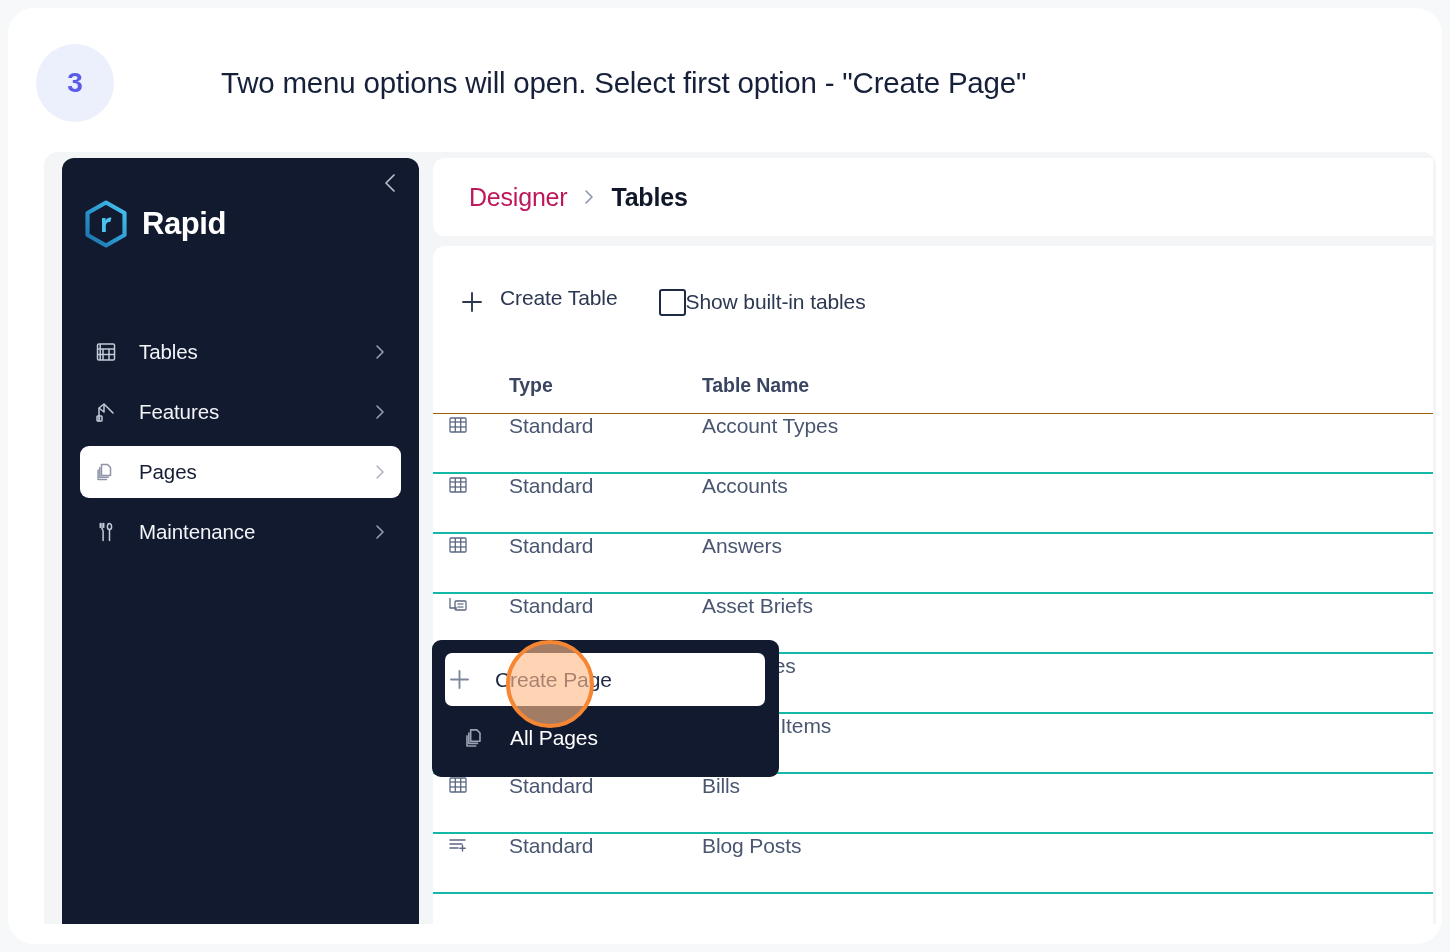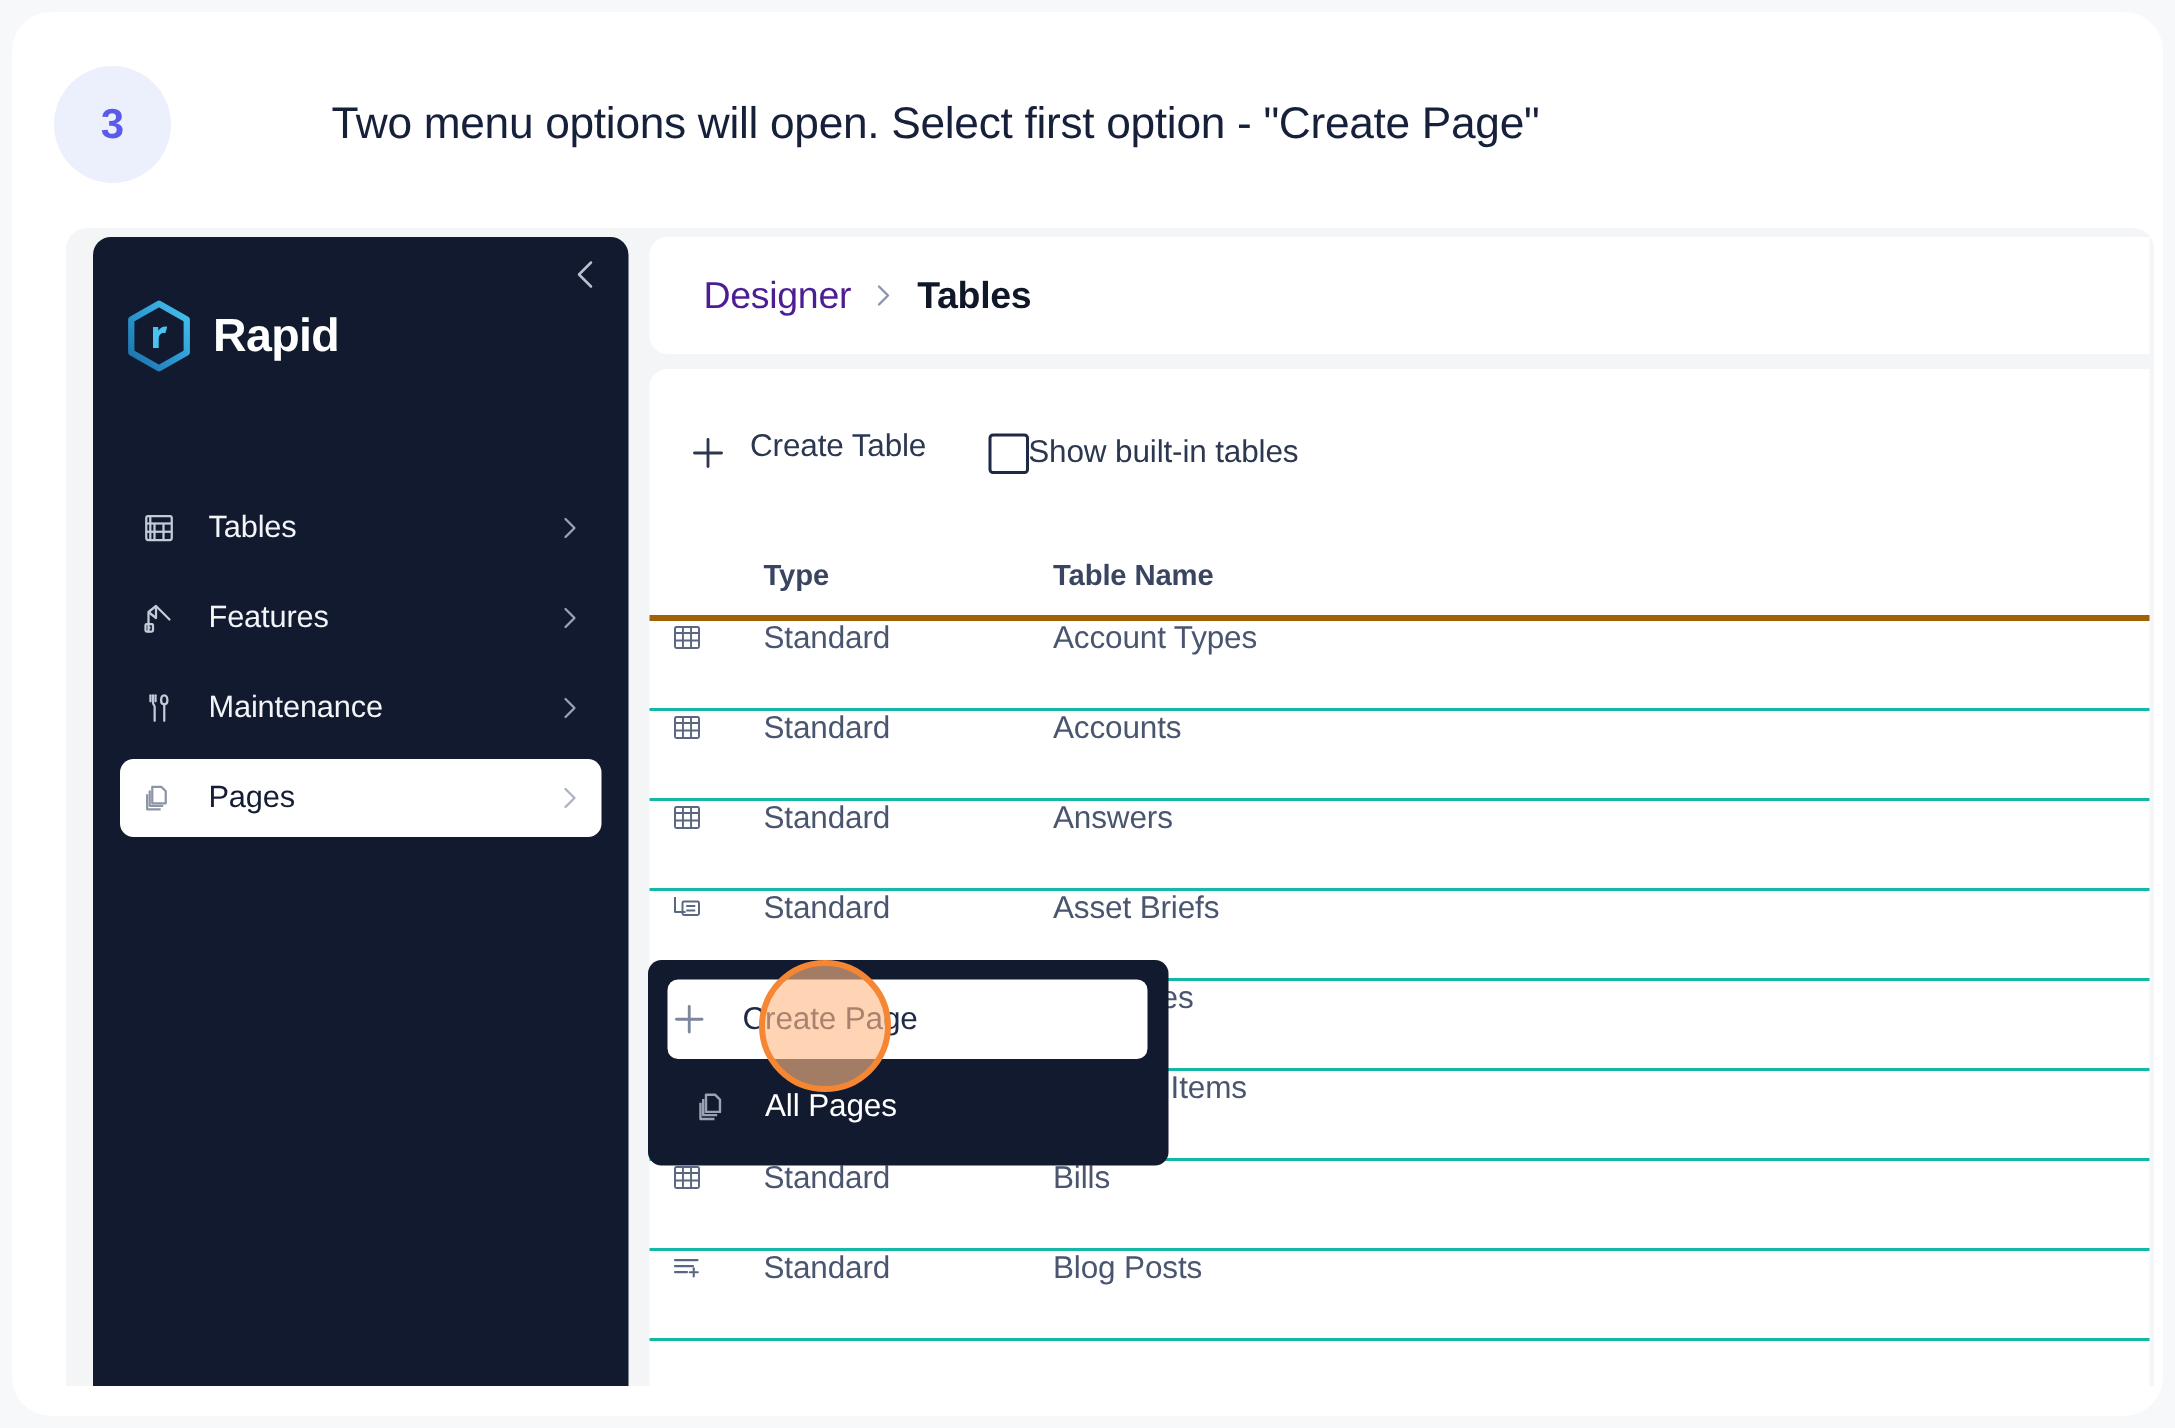--- a/index.html
+++ b/index.html
@@ -133,21 +133,21 @@
     position: absolute;
     left: 0; top: 0;
     width: 1000px; height: 78px;
     background: #ffffff;
     border-radius: 12px 0 0 12px;
     display: flex; align-items: center;
     padding-left: 36px;
   }
   .crumb {
     font-size: 25px;
-    color: #4c1d95;
+    color: #be185d;
     letter-spacing: -0.2px;
   }
   .crumb.current { font-weight: 700; color: #0f1729; }
   .crumb-sep {
     margin: 0 16px;
     width: 12px; height: 18px;
     display: flex; align-items: center;
   }
 
   .table-card {
@@ -192,21 +192,21 @@
     color: #2c3750;
     letter-spacing: -0.1px;
   }
 
   
   .tbl { width: 100%; }
   .tbl-head {
     height: 56px;
     display: flex;
     align-items: center;
-    border-bottom: 4px solid #a16207;
+    border-bottom: 1px solid #a16207;
   }
   .th {
     font-size: 19.5px;
     font-weight: 700;
     color: #3a4661;
     letter-spacing: -0.1px;
   }
   .col-icon { width: 76px; flex: 0 0 auto; }
   .col-type { width: 193px; flex: 0 0 auto; }
   .col-name { flex: 1 1 auto; }
@@ -343,50 +343,50 @@
               <circle cx="5.5" cy="18.5" r="0.9" fill="#c3cad8"></circle>
             </svg>
           </span>
           <span class="nav-label">Features</span>
           <svg class="nav-chevron" viewBox="0 0 18 18">
             <path d="M6 3 L12 9 L6 15" fill="none" stroke="#9aa4b8" stroke-width="1.5" stroke-linecap="round" stroke-linejoin="round"></path>
           </svg>
         </div>
 
 
+        <div class="nav-item active">
+          <span class="nav-icon">
+            <svg width="24" height="24" viewBox="0 0 24 24">
+              <path d="M7.5 4.5 L13.5 4.5 L16.5 7.5 L16.5 15.5 L7.5 15.5 Z" fill="none" stroke="#8c94a6" stroke-width="1.5" stroke-linejoin="round"></path>
+              <path d="M5.8 7 L5.8 17.2 L14.8 17.2" fill="none" stroke="#8c94a6" stroke-width="1.5" stroke-linejoin="round"></path>
+              <path d="M4.1 9.5 L4.1 19.5 L13.1 19.5" fill="none" stroke="#8c94a6" stroke-width="1.5" stroke-linejoin="round"></path>
+            </svg>
+          </span>
+          <span class="nav-label">Pages</span>
+          <svg class="nav-chevron" viewBox="0 0 18 18">
+            <path d="M6 3 L12 9 L6 15" fill="none" stroke="#a9b1c2" stroke-width="1.5" stroke-linecap="round" stroke-linejoin="round"></path>
+          </svg>
+        </div>
+
         <div class="nav-item">
           <span class="nav-icon">
             <svg width="24" height="24" viewBox="0 0 24 24">
               <path d="M8 3.5 L8 8.5 C8 9.6 9.1 10.2 9.1 11.2 L9.1 20.5" fill="none" stroke="#c3cad8" stroke-width="1.5" stroke-linecap="round"></path>
               <line x1="6.3" y1="3.5" x2="6.3" y2="7.5" stroke="#c3cad8" stroke-width="1.5" stroke-linecap="round"></line>
               <line x1="9.7" y1="3.5" x2="9.7" y2="7.5" stroke="#c3cad8" stroke-width="1.5" stroke-linecap="round"></line>
               <path d="M15.5 3.5 C13.9 3.5 13.4 5.4 13.4 7 C13.4 8.5 14.3 9.5 15.5 9.5 C16.7 9.5 17.6 8.5 17.6 7 C17.6 5.4 17.1 3.5 15.5 3.5 Z" fill="none" stroke="#c3cad8" stroke-width="1.5"></path>
               <line x1="15.5" y1="9.5" x2="15.5" y2="20.5" stroke="#c3cad8" stroke-width="1.5" stroke-linecap="round"></line>
             </svg>
           </span>
           <span class="nav-label">Maintenance</span>
           <svg class="nav-chevron" viewBox="0 0 18 18">
             <path d="M6 3 L12 9 L6 15" fill="none" stroke="#9aa4b8" stroke-width="1.5" stroke-linecap="round" stroke-linejoin="round"></path>
           </svg>
         </div>
 
-        <div class="nav-item active">
-          <span class="nav-icon">
-            <svg width="24" height="24" viewBox="0 0 24 24">
-              <path d="M7.5 4.5 L13.5 4.5 L16.5 7.5 L16.5 15.5 L7.5 15.5 Z" fill="none" stroke="#8c94a6" stroke-width="1.5" stroke-linejoin="round"></path>
-              <path d="M5.8 7 L5.8 17.2 L14.8 17.2" fill="none" stroke="#8c94a6" stroke-width="1.5" stroke-linejoin="round"></path>
-              <path d="M4.1 9.5 L4.1 19.5 L13.1 19.5" fill="none" stroke="#8c94a6" stroke-width="1.5" stroke-linejoin="round"></path>
-            </svg>
-          </span>
-          <span class="nav-label">Pages</span>
-          <svg class="nav-chevron" viewBox="0 0 18 18">
-            <path d="M6 3 L12 9 L6 15" fill="none" stroke="#a9b1c2" stroke-width="1.5" stroke-linecap="round" stroke-linejoin="round"></path>
-          </svg>
-        </div>
-
       </div>
     </div>
 
     <div class="content">
 
       <div class="breadcrumb-bar">
         <span class="crumb">Designer</span>
         <span class="crumb-sep">
           <svg width="12" height="18" viewBox="0 0 12 18">
             <path d="M3 3 L9 9 L3 15" fill="none" stroke="#8b95ab" stroke-width="1.6" stroke-linecap="round" stroke-linejoin="round"></path>

